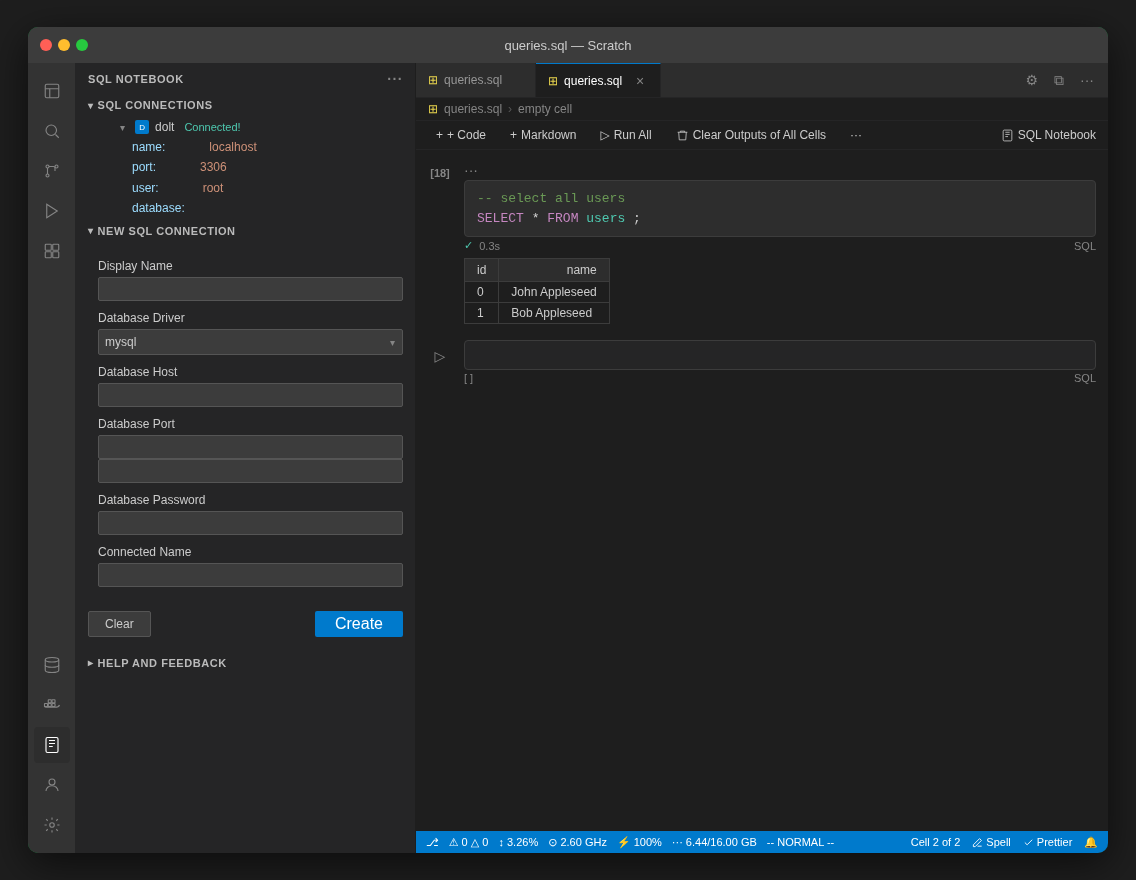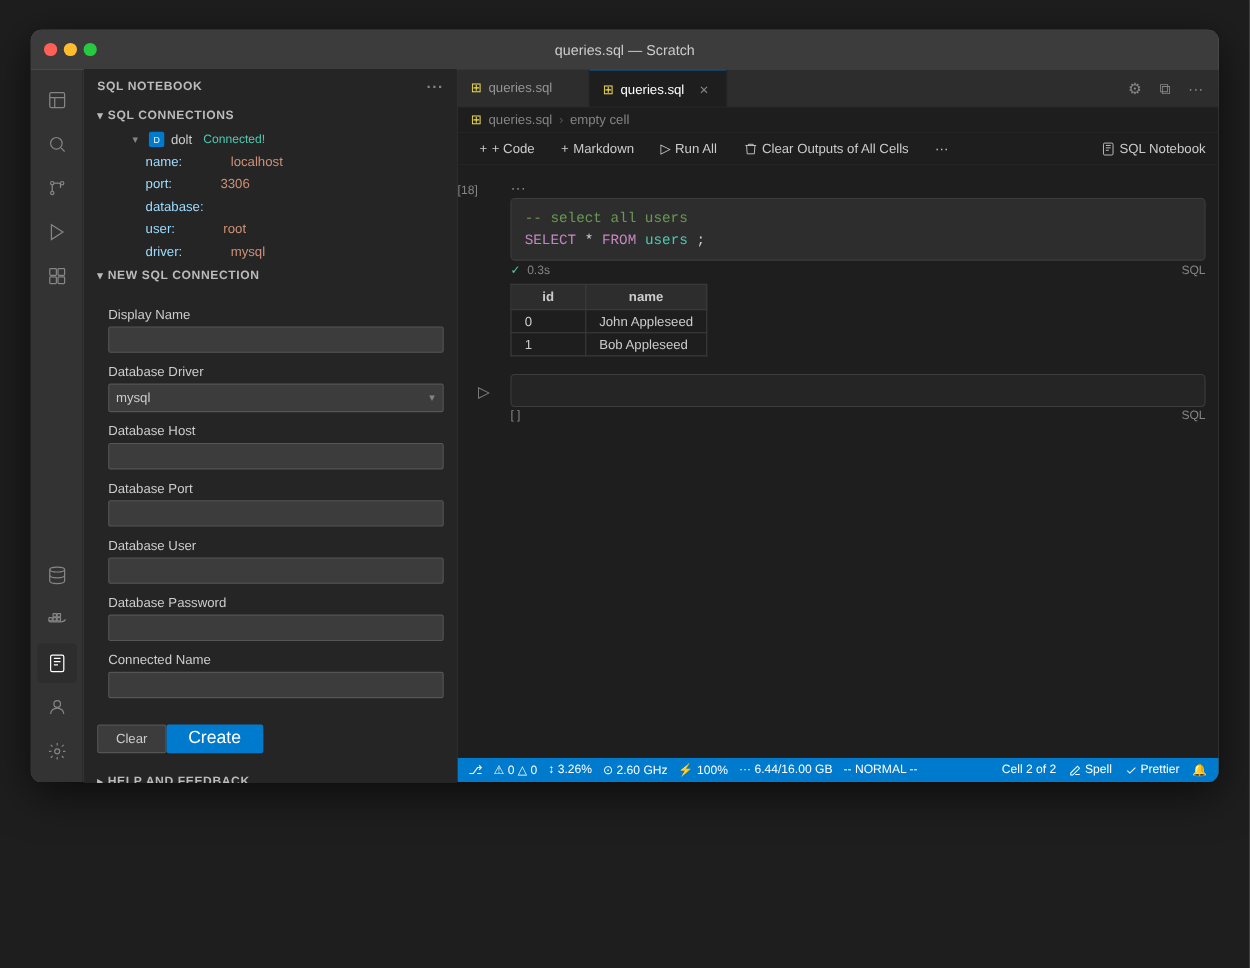--- a/index.html
+++ b/index.html
@@ -1,22 +1,22 @@
 <!DOCTYPE html>
 <html><head>
   <meta charset="utf-8">
   <style>
     * { box-sizing: border-box; margin: 0; padding: 0; }
     body { background: #1e1e1e; font-family: -apple-system, BlinkMacSystemFont, 'Segoe UI', sans-serif; font-size: 12px; color: #cccccc; width: 1136px; height: 880px; overflow: hidden; }
 
     .window {
       width: 1080px;
-      height: 684px;
+      height: 826px;
       margin: 27px auto;
-      background: #737373;
+      background: #15803d;
       border-radius: 10px;
       overflow: hidden;
       box-shadow: 0 10px 40px rgba(0,0,0,0.6);
       display: flex;
       flex-direction: column;
     }
 
     
     .titlebar {
       height: 36px;
@@ -210,20 +210,21 @@
       right: 8px;
       top: 50%;
       transform: translateY(-50%);
       color: #858585;
       font-size: 10px;
       pointer-events: none;
     }
 
     .form-buttons {
       display: flex;
+      justify-content: space-between;
       margin-top: 16px;
       padding: 0 12px 12px;
     }
     .btn-clear {
       background: #3c3c3c;
       border: 1px solid #555555;
       color: #cccccc;
       padding: 4px 16px;
       font-size: 12px;
       cursor: pointer;
@@ -411,24 +412,24 @@
 
     
     .results-table {
       border-collapse: collapse;
       font-size: 12px;
       margin: 4px 0;
     }
     .results-table th {
       background: #2d2d2d;
       color: #cccccc;
-      padding: 4px 28px;
-      text-align: center;
+      padding: 4px 12px;
+      text-align: right;
       border: 1px solid #3c3c3c;
-      font-weight: 700;
+      font-weight: 400;
     }
     .results-table td {
       padding: 3px 12px;
       border: 1px solid #3c3c3c;
       color: #cccccc;
       background: #1e1e1e;
     }
 
     
     .empty-cell {
@@ -582,23 +583,22 @@
       <div style="padding: 2px 0 2px 24px;">
         <div class="connection-row">
           <span class="chevron" style="font-size:10px;color:#858585;">▾</span>
           <div class="db-icon">D</div>
           <span class="db-name">dolt</span>
           <span class="connected-badge">Connected!</span>
         </div>
         <div style="padding-left:32px;font-size:12px;line-height:1.7;">
           <div><span class="connection-label">name:</span><span class="connection-value">localhost</span></div>
           <div><span class="connection-label">port:</span><span class="connection-value">3306</span></div>
+          <div><span class="connection-label">user:</span><span class="connection-value">root</span></div>
           <div><span class="connection-label">database:</span></div>
-          <div><span class="connection-label">user:</span><span class="connection-value">root</span></div>
-          <div><span class="connection-label">driver:</span><span class="connection-value">mysql</span></div>
         </div>
       </div>
 
       <div class="form-section-header">
         <span class="chevron">▾</span>
         <span>NEW SQL CONNECTION</span>
       </div>
 
       <div class="form-section">
         <div class="form-label">Display Name</div>
@@ -613,21 +613,20 @@
           </select>
           <span class="select-arrow">▾</span>
         </div>
 
         <div class="form-label">Database Host</div>
         <input class="form-input" type="text" value="" style="">
 
         <div class="form-label">Database Port</div>
         <input class="form-input" type="text" value="" style="">
 
-        <div class="form-label">Database User</div>
         <input class="form-input" type="text" value="" style="">
 
         <div class="form-label">Database Password</div>
         <input class="form-input" type="password" value="" style="">
 
         <div class="form-label">Connected Name</div>
         <input class="form-input" type="text" value="" style="">
       </div>
 
       <div class="form-buttons">
@@ -697,21 +696,21 @@
               <path d="M8 6h8M8 10h8M8 14h5"></path>
             </svg>
           <span>SQL Notebook</span>
         </div>
       </div>
 
       <div class="notebook-content">
 
         <div class="cell">
           <div style="display:flex;align-items:flex-start;gap:0;">
-            <div style="width:48px;display:flex;flex-direction:column;align-items:flex-start;padding-top:6px;flex-shrink:0;gap:2px;">
+            <div style="width:48px;display:flex;flex-direction:column;align-items:center;padding-top:6px;flex-shrink:0;gap:2px;font-weight:bold;">
               <span class="cell-number">[18]</span>
             </div>
             <div style="flex:1;padding-right:12px;">
 
               <div style="display:flex;justify-content:flex-start;margin-bottom:2px;">
                 <span style="color:#858585;font-size:14px;cursor:pointer;">···</span>
               </div>
               <div class="code-block">
                 <div><span class="code-comment">-- select all users</span></div>
                 <div>

